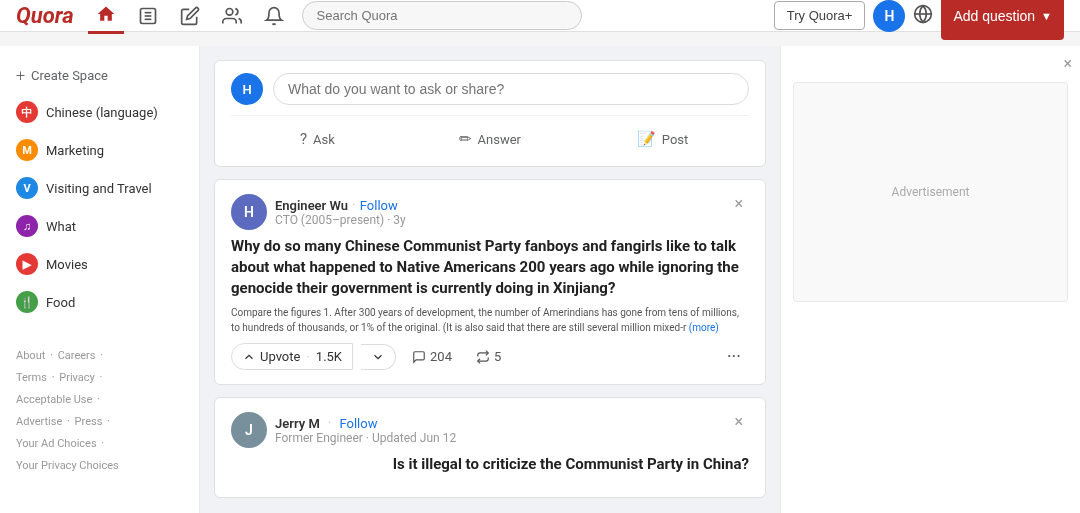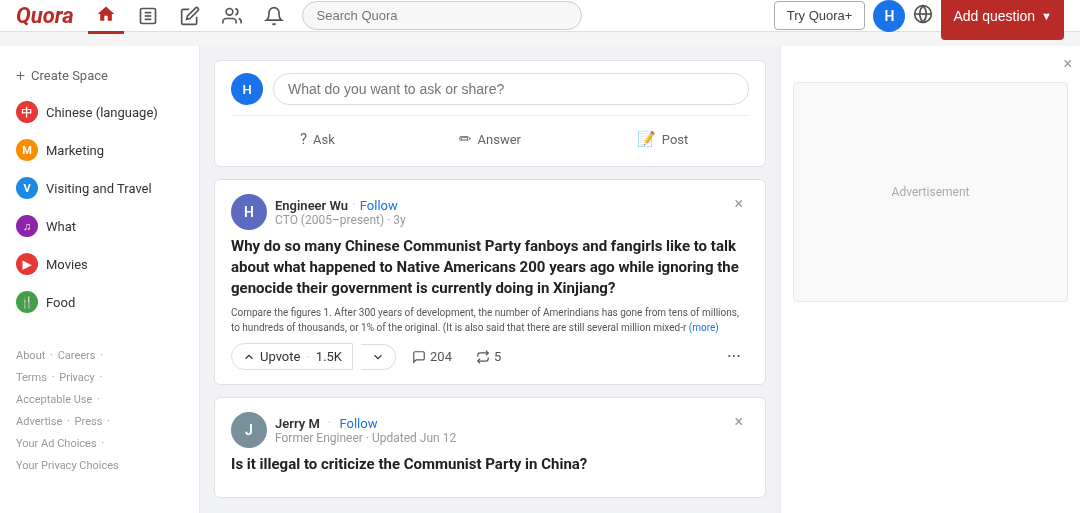--- a/index.html
+++ b/index.html
@@ -209,21 +209,21 @@
             <div style="display:flex;align-items:flex-end;gap:8px;">
               <span style="font-size:13px;font-weight:600;color:#333;">Jerry M</span>
               <span style="color:#ccc;">·</span>
               <a style="color:#1a73e8;font-size:13px;cursor:pointer;text-decoration:none;">Follow</a>
             </div>
             <div style="font-size:12px;color:#999;">Former Engineer · Updated Jun 12</div>
           </div>
         </div>
         <span style="color:#999;cursor:pointer;font-size:16px;line-height:1;padding:2px 6px;">×</span>
       </div>
-      <div style="font-size:15px;font-weight:700;color:#212121;margin-bottom:6px;line-height:1.4;cursor:pointer;">Is it illegal to criticize the Communist Party in China?</div>
+      <div style="font-size:15px;font-weight:700;color:#212121;margin-bottom:6px;line-height:1.4;cursor:pointer;text-align:right;">Is it illegal to criticize the Communist Party in China?</div>
       <div style="font-size:13px;color:#555;line-height:1.5;margin-bottom:8px;">
         
         
       </div>
 
     </div>
 
   </div>
 
   <div style="width:300px;background:#fff;border-left:1px solid #e8e8e8;padding:12px;flex-shrink:0;overflow-y:auto;position:relative;">

